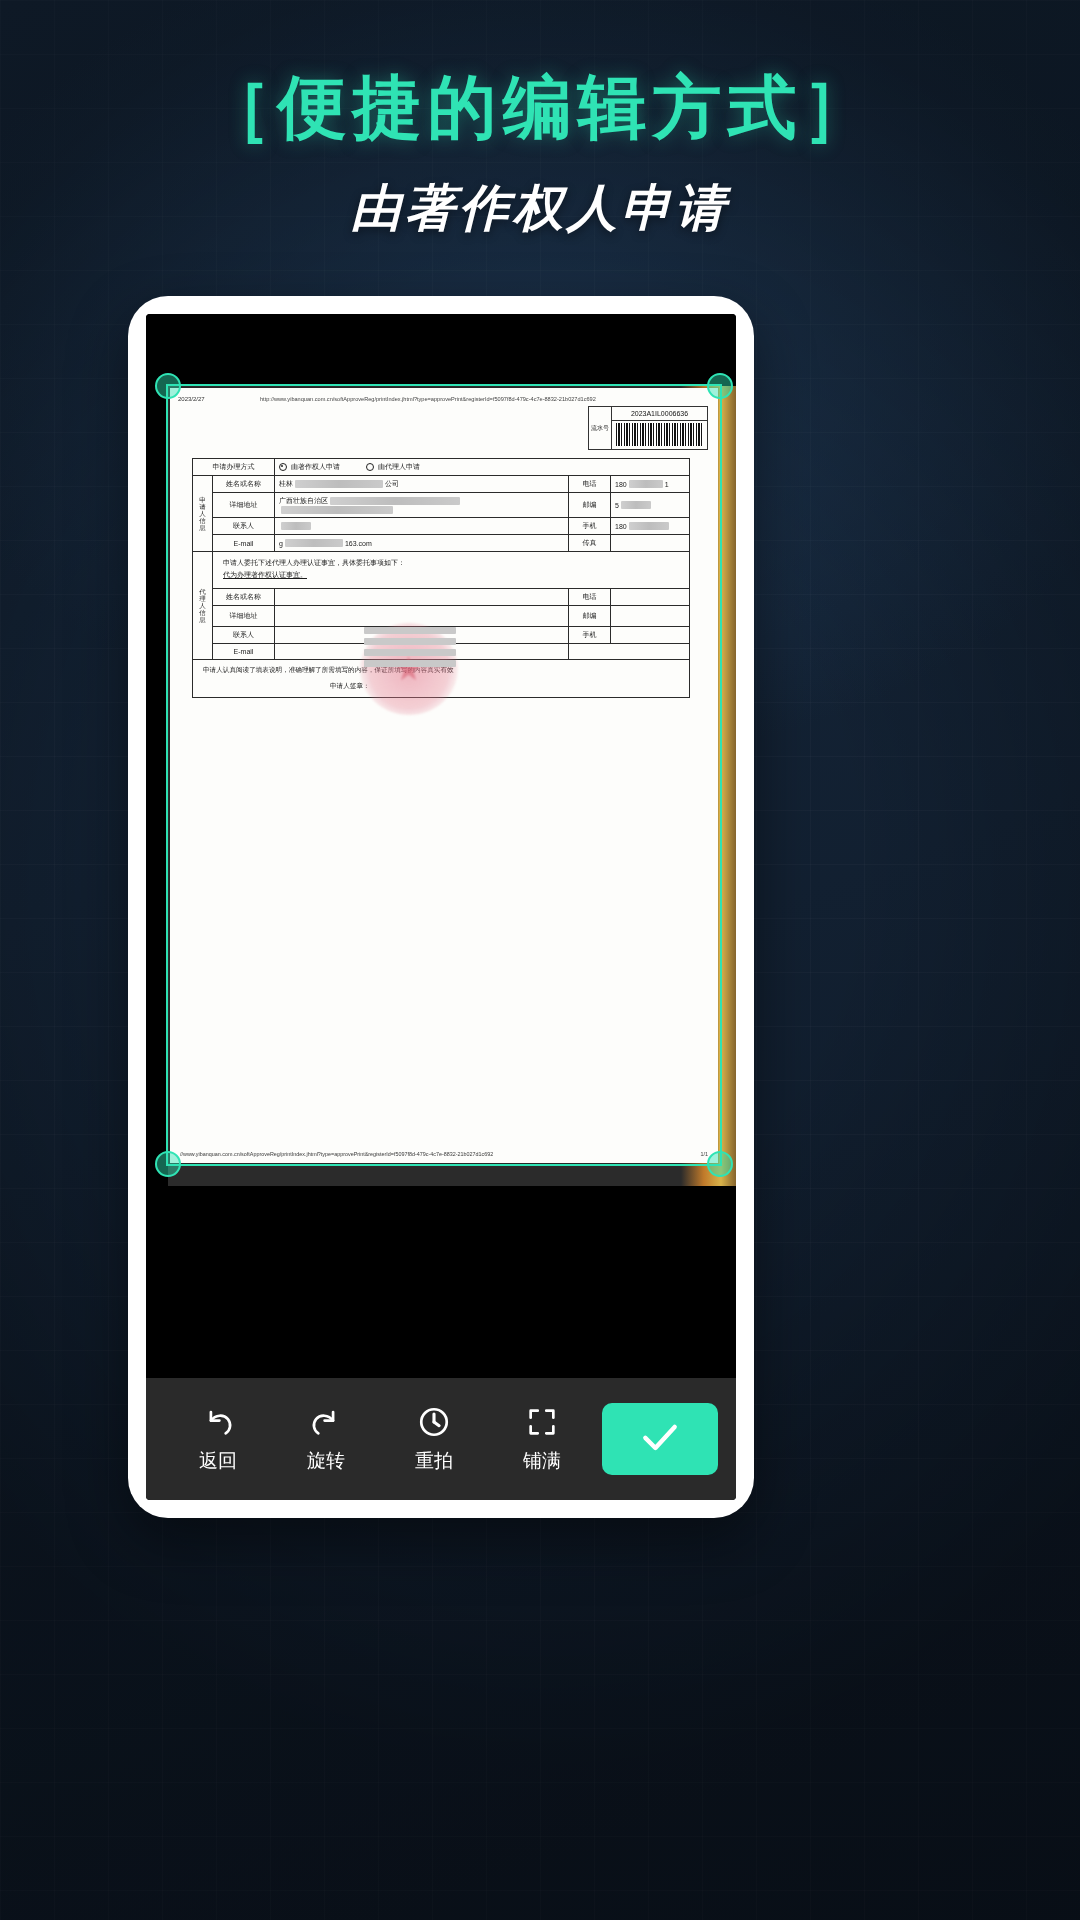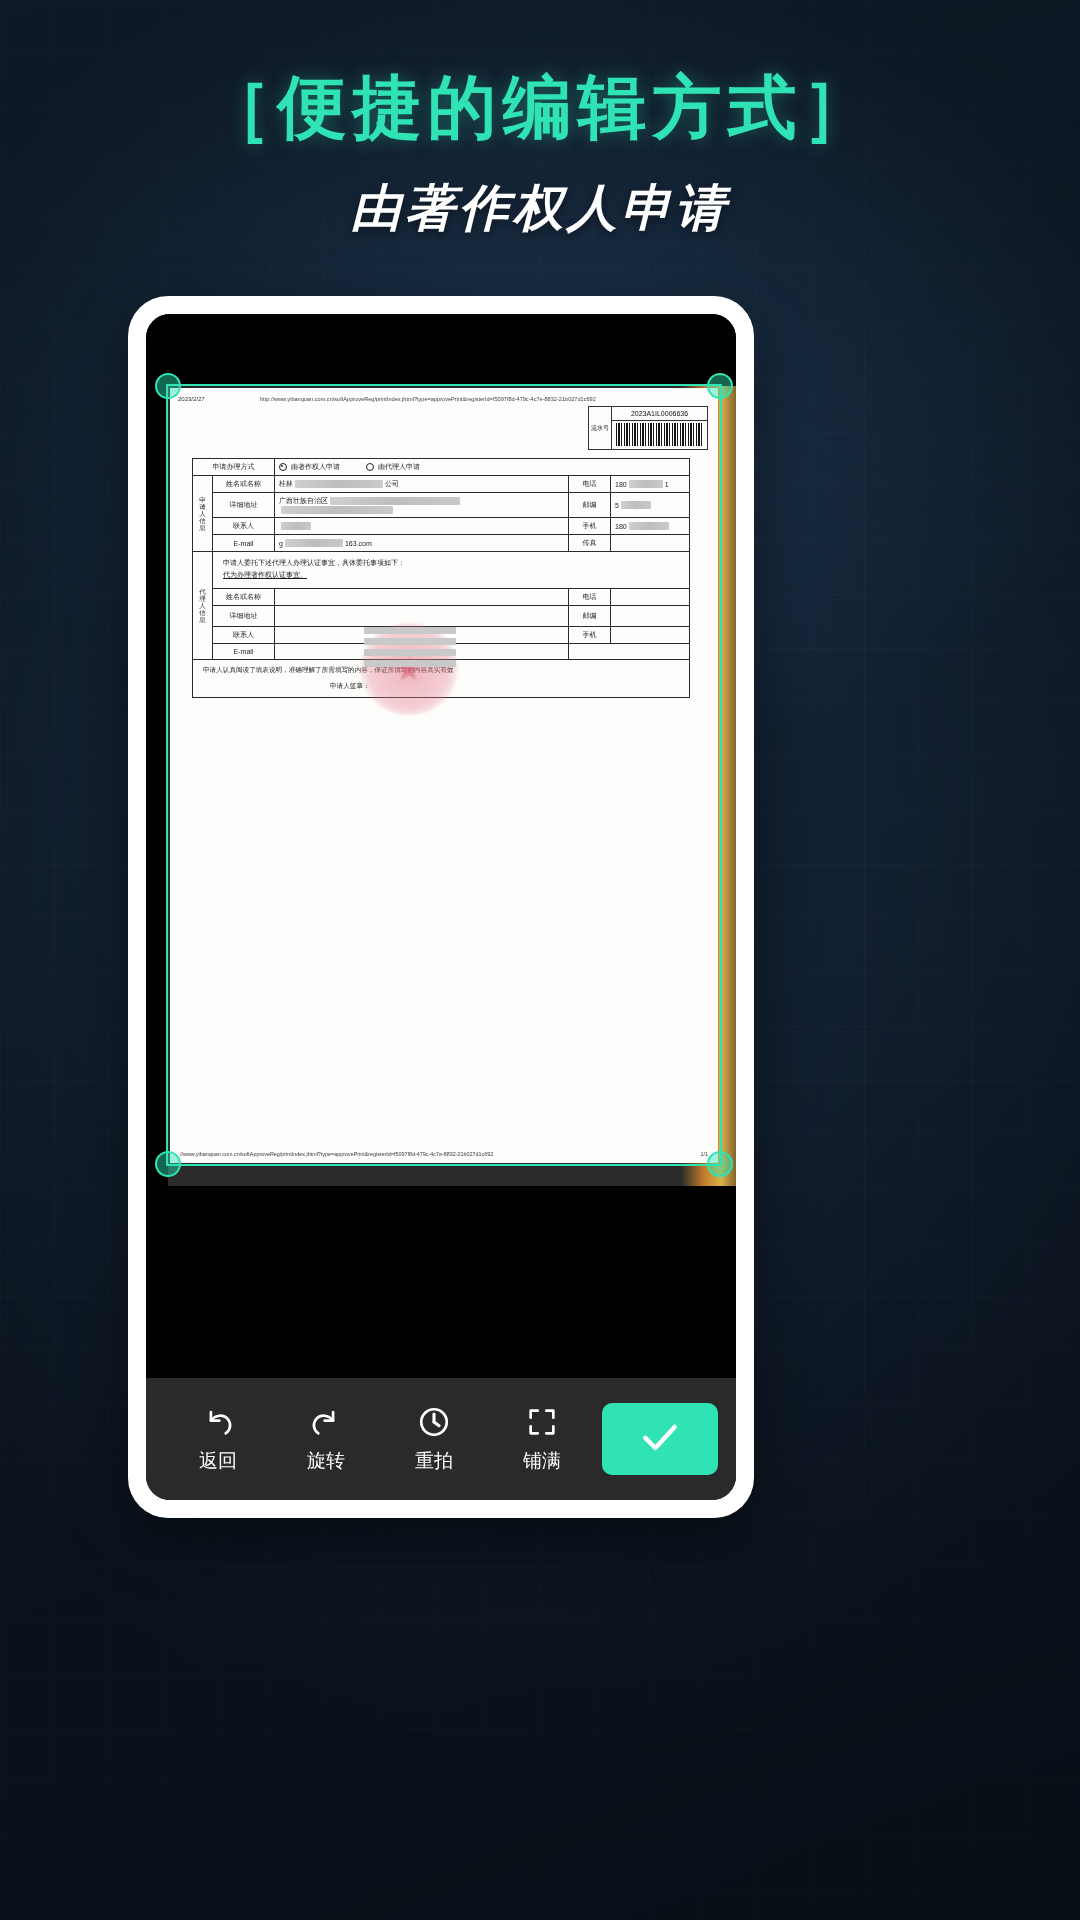--- a/index.html
+++ b/index.html
@@ -79,21 +79,21 @@
     border-radius: 40px;
     box-shadow: 0 22px 60px rgba(0,0,0,0.45);
     padding: 18px;
     box-sizing: border-box;
   }
   .screen {
     position: relative;
     width: 100%;
     height: 100%;
     background: #000000;
-    border-radius: 24px;
+    border-radius: 4px;
     overflow: hidden;
   }
 
   
   .viewport {
     position: absolute;
     left: 0;
     top: 0;
     right: 0;
     bottom: 122px;

